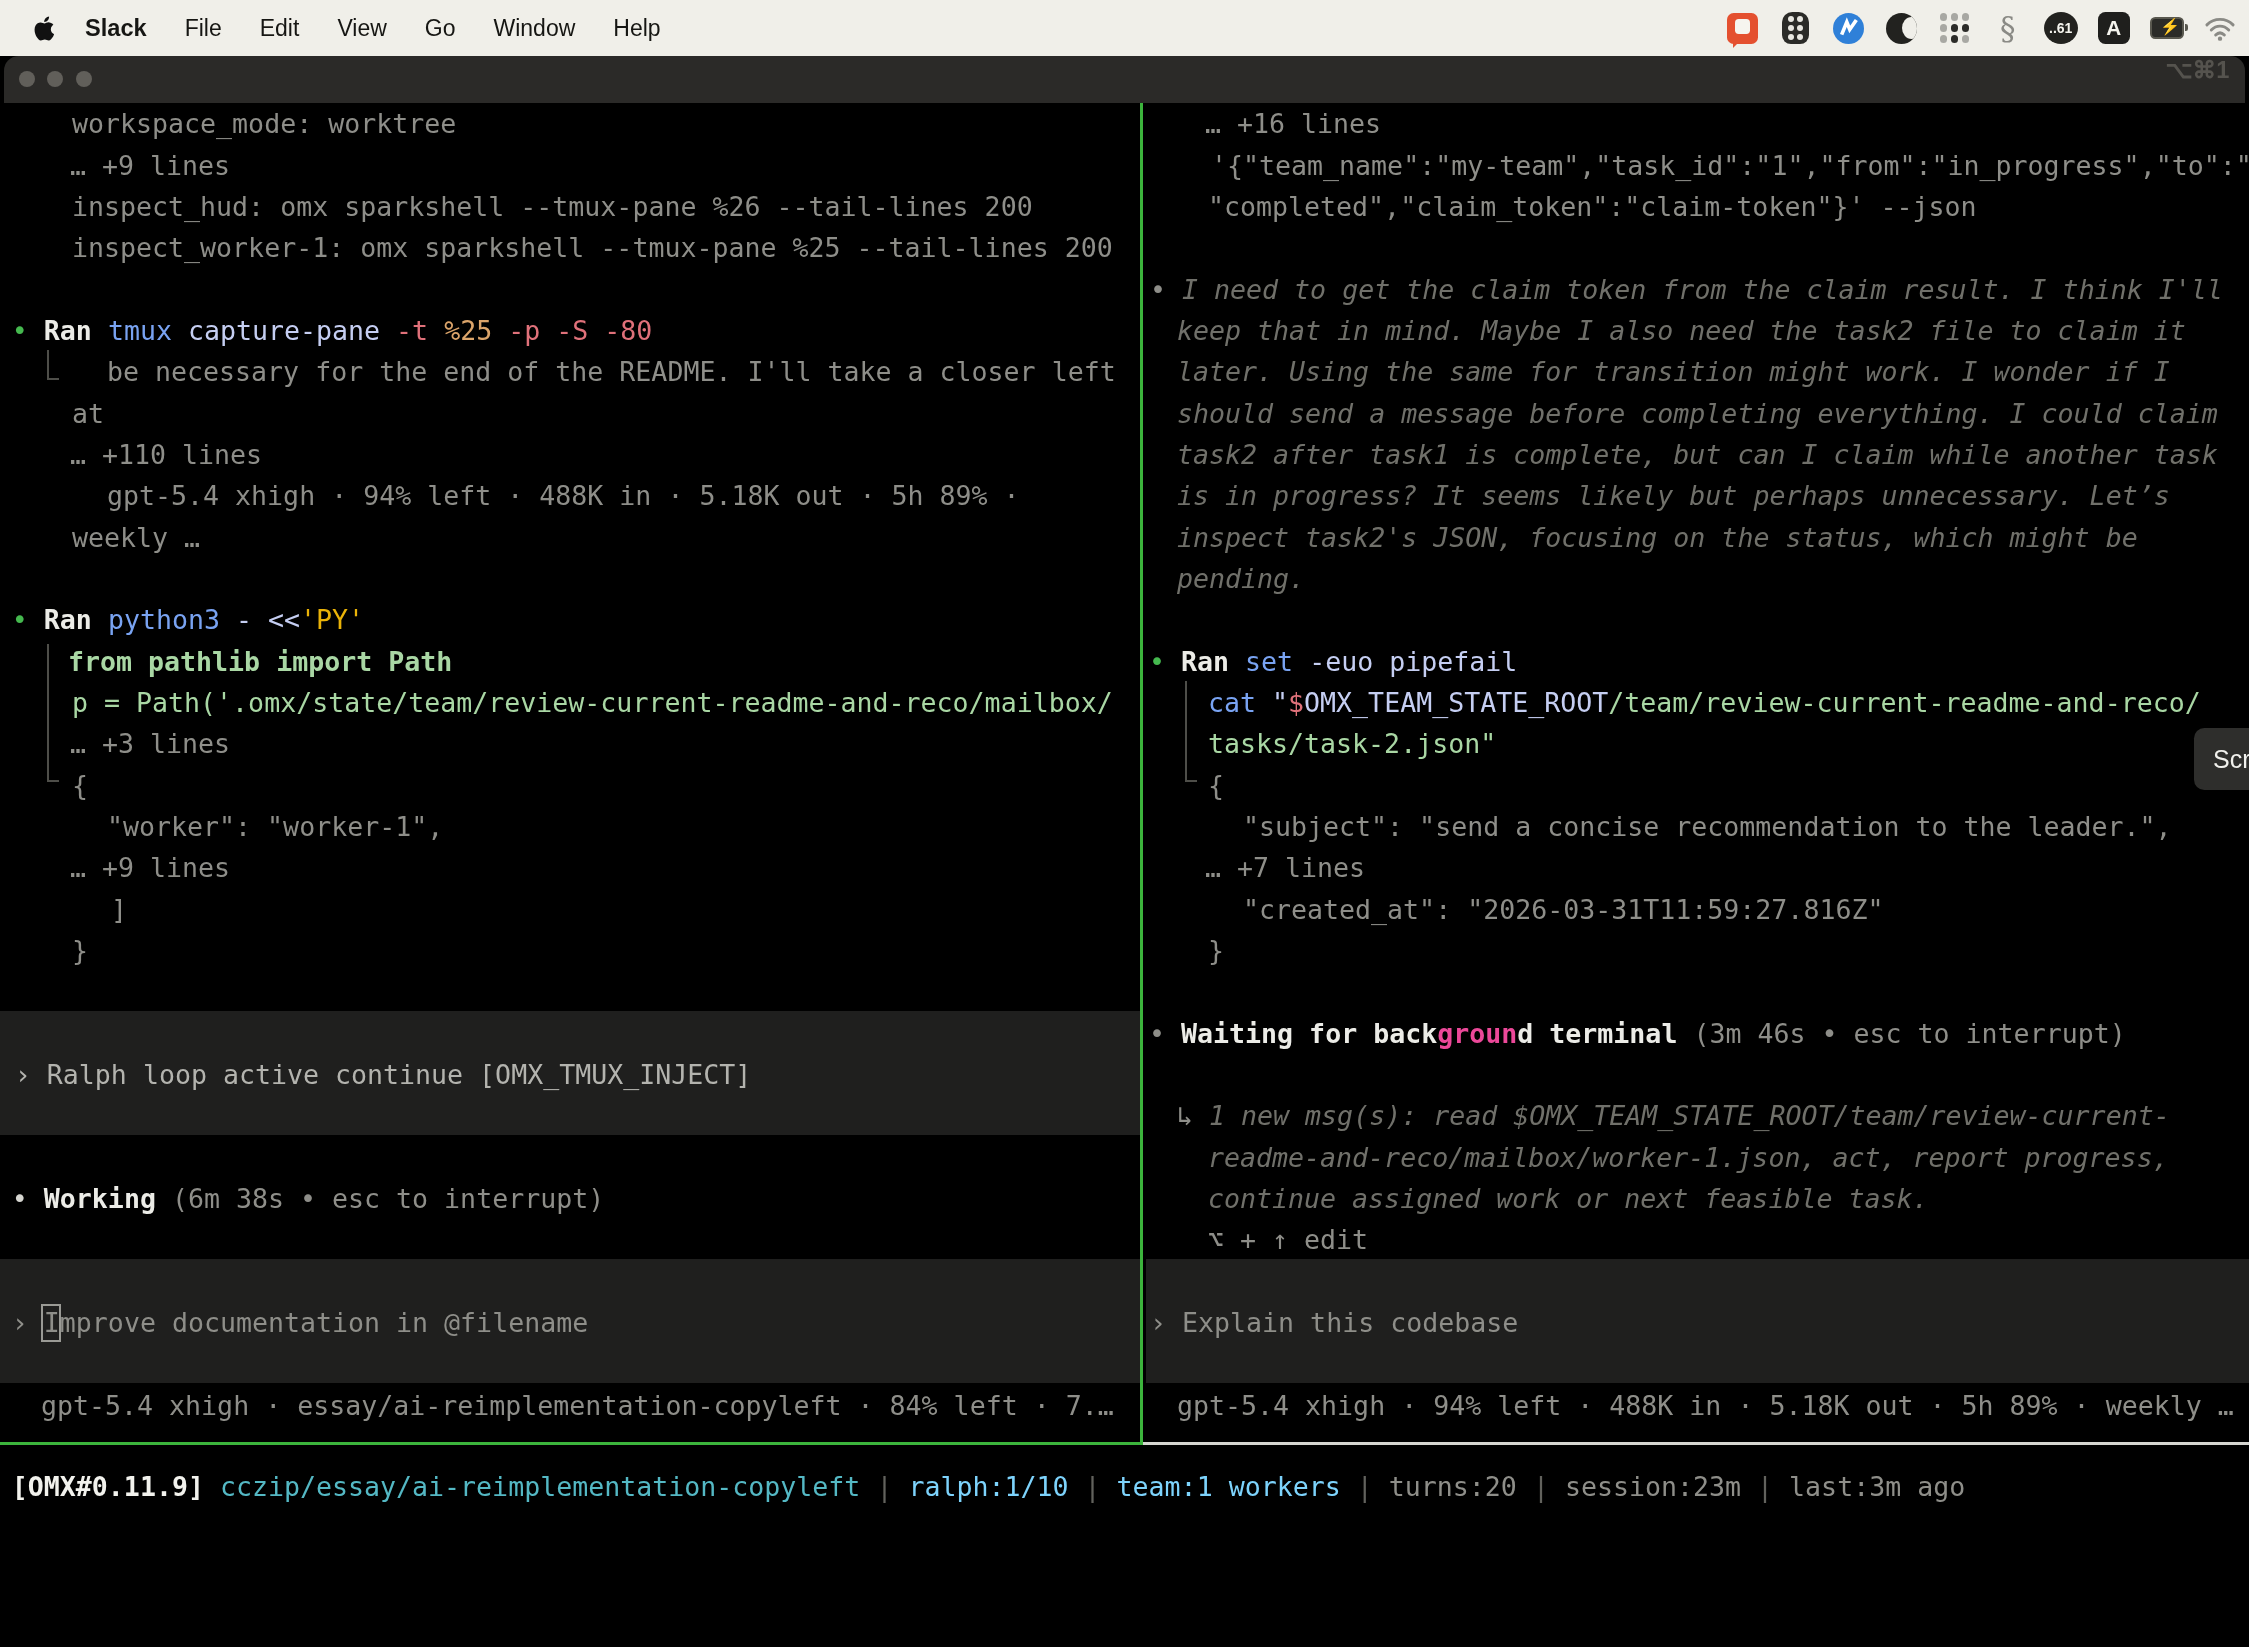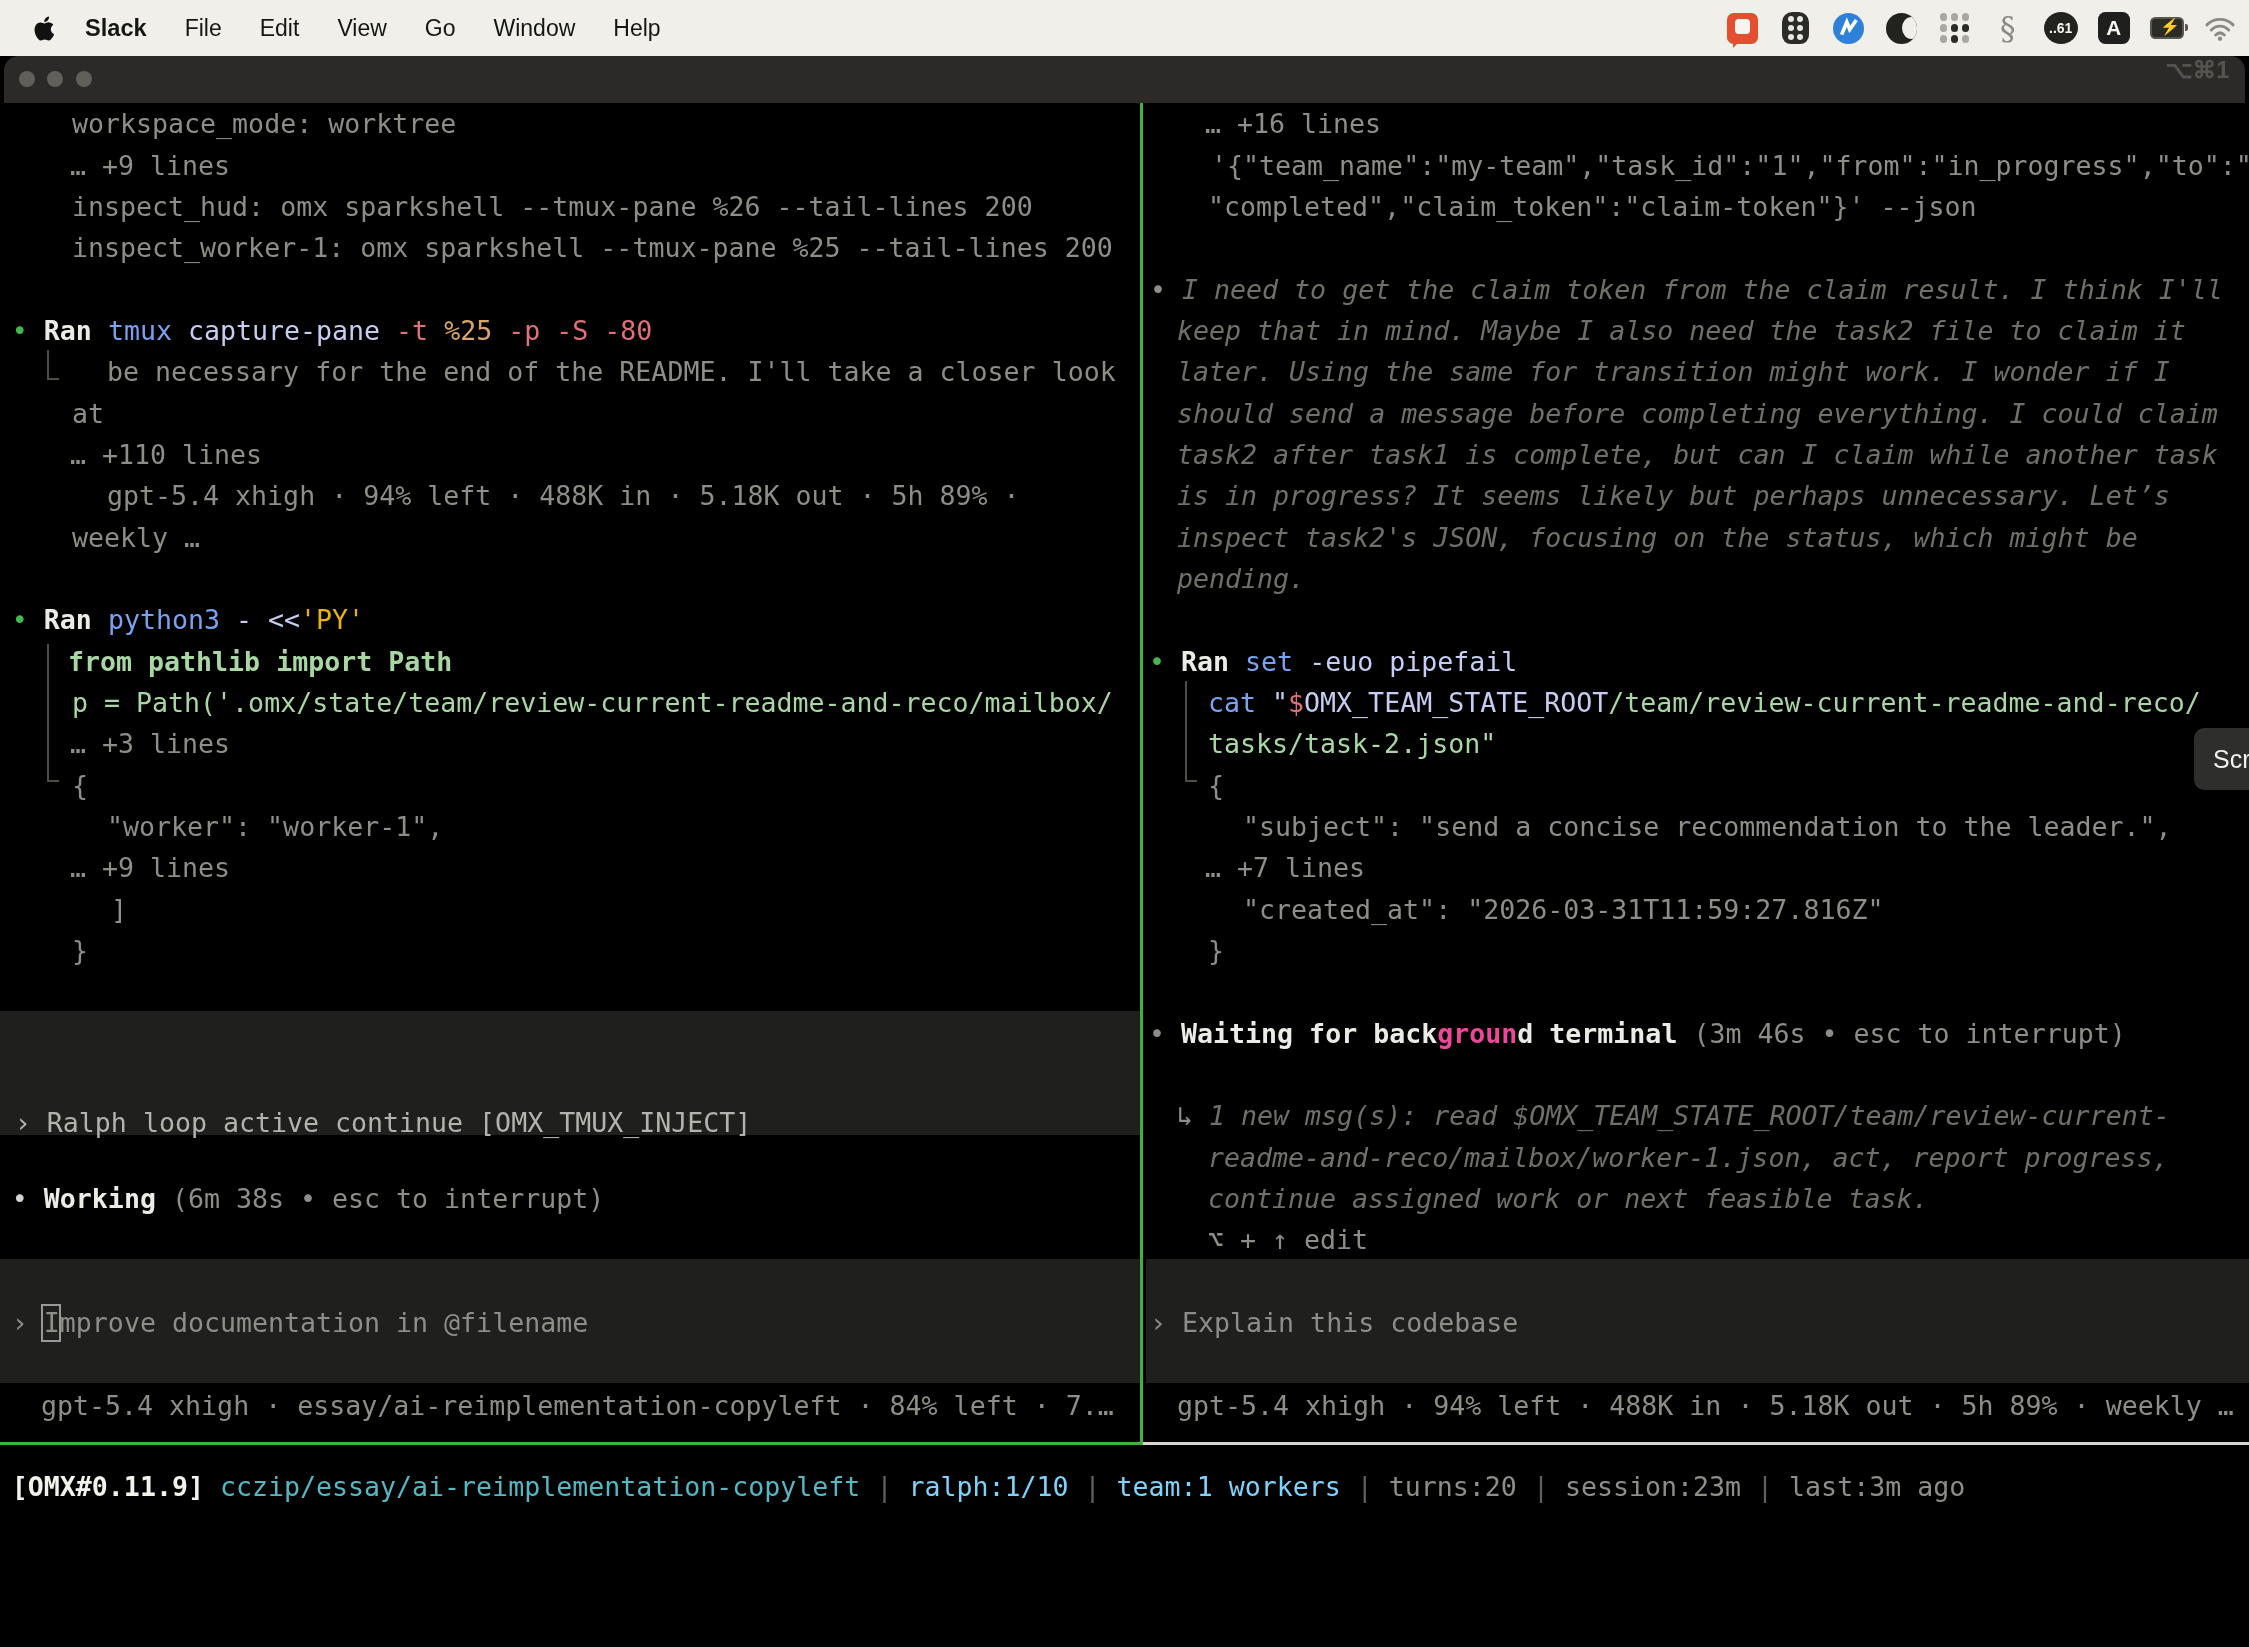--- a/index.html
+++ b/index.html
@@ -181,35 +181,35 @@
   <div class="conn" id="conn-tmux"></div>
   <div class="conn" id="conn-py"></div>
   <div class="conn" id="conn-cat"></div>
 
   <div id="terminal-lines">
       <div class="tline" style="left: 72px; top: 103px;"><span class="s-g">workspace_mode: worktree</span></div>
       <div class="tline" style="left: 70px; top: 145px;"><span class="s-g">… +9 lines</span></div>
       <div class="tline" style="left: 72px; top: 186px;"><span class="s-g">inspect_hud: omx sparkshell --tmux-pane %26 --tail-lines 200</span></div>
       <div class="tline" style="left: 72px; top: 227px;"><span class="s-g">inspect_worker-1: omx sparkshell --tmux-pane %25 --tail-lines 200</span></div>
       <div class="tline" style="left: 11.8px; top: 310px;"><span class="s-gb">• </span><span class="s-wb">Ran </span><span class="s-blue">tmux </span><span class="s-per">capture-pane </span><span class="s-red">-t </span><span class="s-orange">%25 </span><span class="s-red">-p </span><span class="s-red">-S </span><span class="s-red">-80</span></div>
-      <div class="tline" style="left: 107px; top: 351px;"><span class="s-g">be necessary for the end of the README. I'll take a closer look</span></div>
+      <div class="tline" style="left: 107px; top: 351px;"><span class="s-g">be necessary for the end of the README. I'll take a closer left</span></div>
       <div class="tline" style="left: 72px; top: 393px;"><span class="s-g">at</span></div>
       <div class="tline" style="left: 70px; top: 434px;"><span class="s-g">… +110 lines</span></div>
       <div class="tline" style="left: 107px; top: 475px;"><span class="s-g">gpt-5.4 xhigh · 94% left · 488K in · 5.18K out · 5h 89% ·</span></div>
       <div class="tline" style="left: 72px; top: 517px;"><span class="s-g">weekly …</span></div>
       <div class="tline" style="left: 11.8px; top: 599px;"><span class="s-gb">• </span><span class="s-wb">Ran </span><span class="s-blue">python3 </span><span class="s-per">- &lt;&lt;</span><span class="s-lav">'PY'</span></div>
       <div class="tline" style="left: 68px; top: 641px; font-weight: bold;"><span class="s-grn">from pathlib import Path</span></div>
       <div class="tline" style="left: 72px; top: 682px;"><span class="s-grn">p = Path('.omx/state/team/review-current-readme-and-reco/mailbox/</span></div>
       <div class="tline" style="left: 70px; top: 723px;"><span class="s-g">… +3 lines</span></div>
       <div class="tline" style="left: 72px; top: 765px;"><span class="s-g">{</span></div>
       <div class="tline" style="left: 107px; top: 806px;"><span class="s-g">"worker": "worker-1",</span></div>
       <div class="tline" style="left: 70px; top: 847px;"><span class="s-g">… +9 lines</span></div>
       <div class="tline" style="left: 111px; top: 889px;"><span class="s-g">]</span></div>
       <div class="tline" style="left: 72px; top: 930px;"><span class="s-g">}</span></div>
-      <div class="tline" style="left: 14.8px; top: 1102px; text-align: center;"><span class="s-lt">› Ralph loop active continue [OMX_TMUX_INJECT]</span></div>
+      <div class="tline" style="left: 14.8px; top: 1054px; text-align: center;"><span class="s-lt">› Ralph loop active continue [OMX_TMUX_INJECT]</span></div>
       <div class="tline" style="left: 11.8px; top: 1178px;"><span class="s-wbul">• </span><span class="s-wb">Working </span><span class="s-g">(6m 38s • esc to interrupt)</span></div>
       <div class="tline" style="left: 11.8px; top: 1302px;"><span class="s-g">› </span><span class="s-ph">Improve documentation in @filename</span></div>
       <div class="tline" style="left: 41px; top: 1385px;"><span class="s-g">gpt-5.4 xhigh · essay/ai-reimplementation-copyleft · 84% left · 7.…</span></div>
       <div class="tline" style="left: 1205px; top: 103px;"><span class="s-g">… +16 lines</span></div>
       <div class="tline" style="left: 1211px; top: 145px;"><span class="s-g">'{"team_name":"my-team","task_id":"1","from":"in_progress","to":"</span></div>
       <div class="tline" style="left: 1208px; top: 186px;"><span class="s-g">"completed","claim_token":"claim-token"}' --json</span></div>
       <div class="tline" style="left: 1150px; top: 269px;"><span class="s-g">• </span><span class="s-it">I need to get the claim token from the claim result. I think I'll</span></div>
       <div class="tline" style="left: 1177px; top: 310px;"><span class="s-it">keep that in mind. Maybe I also need the task2 file to claim it</span></div>
       <div class="tline" style="left: 1177px; top: 351px;"><span class="s-it">later. Using the same for transition might work. I wonder if I</span></div>
       <div class="tline" style="left: 1177px; top: 393px;"><span class="s-it">should send a message before completing everything. I could claim</span></div>

